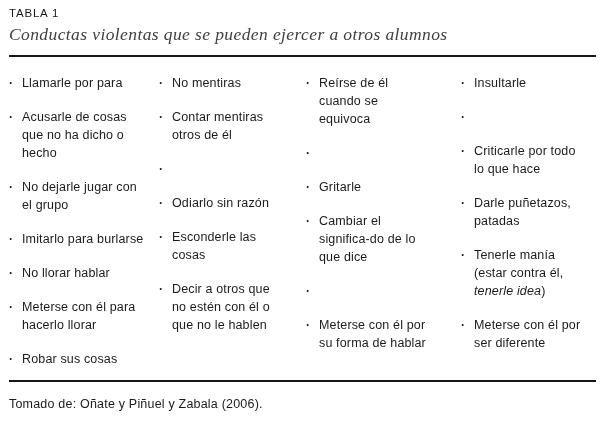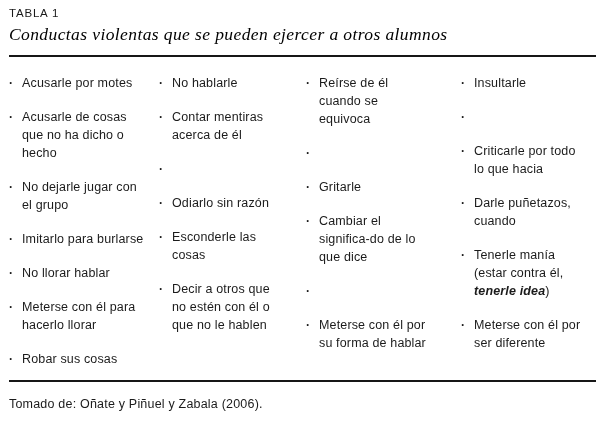--- a/index.html
+++ b/index.html
@@ -25,21 +25,21 @@
     font-size: 11.5px;
     letter-spacing: 0.8px;
     color: #1a1a1a;
     padding-top: 1px;
   }
   .table-title {
     font-family: "Liberation Serif", serif;
     font-style: italic;
     font-size: 17.5px;
     letter-spacing: 0.4px;
-    color: #000000;
+    color: #404040;
     margin-top: 5px;
   }
   .rule {
     height: 0;
     border-top: 2px solid #171717;
   }
   .rule-top { margin-top: 10px; }
   .table-body {
     display: grid;
     grid-template-columns: 150px 147px 155px 1fr;
@@ -60,40 +60,40 @@
     width: 13px;
     font-weight: 700;
     font-size: 12px;
     line-height: 18px;
   }
   .item-text { display: inline-block; }
   .col:nth-child(1) .item { padding-right: 10px; }
   .col:nth-child(2) .item { padding-right: 24px; }
   .col:nth-child(3) .item { padding-right: 32px; }
   .col:nth-child(4) .item { padding-right: 14px; }
-  .item-text em { font-style: italic; font-weight: bold; }
+  .item-text em { font-style: italic; }
   .footer {
     margin-top: 15px;
     font-size: 12.5px;
     letter-spacing: 0.2px;
     color: #1b1b1b;
   }
 </style>
 </head>
 <body>
 
 <div class="page">
   <div class="table-label">TABLA 1</div>
   <div class="table-title">Conductas violentas que se pueden ejercer a otros alumnos</div>
   <div class="rule rule-top"></div>
   <div class="table-body">
       <div class="col">
         <div class="item">
           <span class="bullet">·</span>
-          <span class="item-text">Acusarle por motes</span>
+          <span class="item-text">Llamarle por para</span>
         </div>
         <div class="item">
           <span class="bullet">·</span>
           <span class="item-text">Acusarle de cosas que no ha dicho o hecho</span>
         </div>
         <div class="item">
           <span class="bullet">·</span>
           <span class="item-text">No dejarle jugar con el grupo</span>
         </div>
         <div class="item">
@@ -109,25 +109,25 @@
           <span class="item-text">Meterse con él para hacerlo llorar</span>
         </div>
         <div class="item">
           <span class="bullet">·</span>
           <span class="item-text">Robar sus cosas</span>
         </div>
       </div>
       <div class="col">
         <div class="item">
           <span class="bullet">·</span>
-          <span class="item-text">No hablarle</span>
+          <span class="item-text">No mentiras</span>
         </div>
         <div class="item">
           <span class="bullet">·</span>
-          <span class="item-text">Contar mentiras acerca de él</span>
+          <span class="item-text">Contar mentiras otros de él</span>
         </div>
         <div class="item">
           <span class="bullet">·</span>
         </div>
         <div class="item">
           <span class="bullet">·</span>
           <span class="item-text">Odiarlo sin razón</span>
         </div>
         <div class="item">
           <span class="bullet">·</span>
@@ -165,25 +165,25 @@
       <div class="col">
         <div class="item">
           <span class="bullet">·</span>
           <span class="item-text">Insultarle</span>
         </div>
         <div class="item">
           <span class="bullet">·</span>
         </div>
         <div class="item">
           <span class="bullet">·</span>
-          <span class="item-text">Criticarle por todo lo que hacia</span>
+          <span class="item-text">Criticarle por todo lo que hace</span>
         </div>
         <div class="item">
           <span class="bullet">·</span>
-          <span class="item-text">Darle puñetazos, cuando</span>
+          <span class="item-text">Darle puñetazos, patadas</span>
         </div>
         <div class="item">
           <span class="bullet">·</span>
           <span class="item-text">Tenerle manía (estar contra él, <em>tenerle idea</em>)</span>
         </div>
         <div class="item">
           <span class="bullet">·</span>
           <span class="item-text">Meterse con él por ser diferente</span>
         </div>
       </div>

